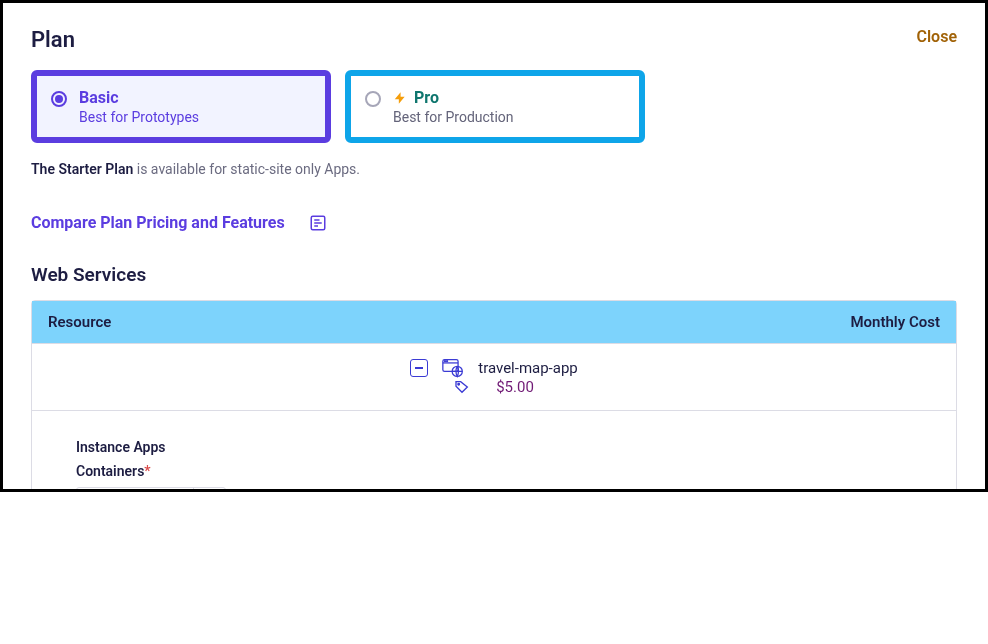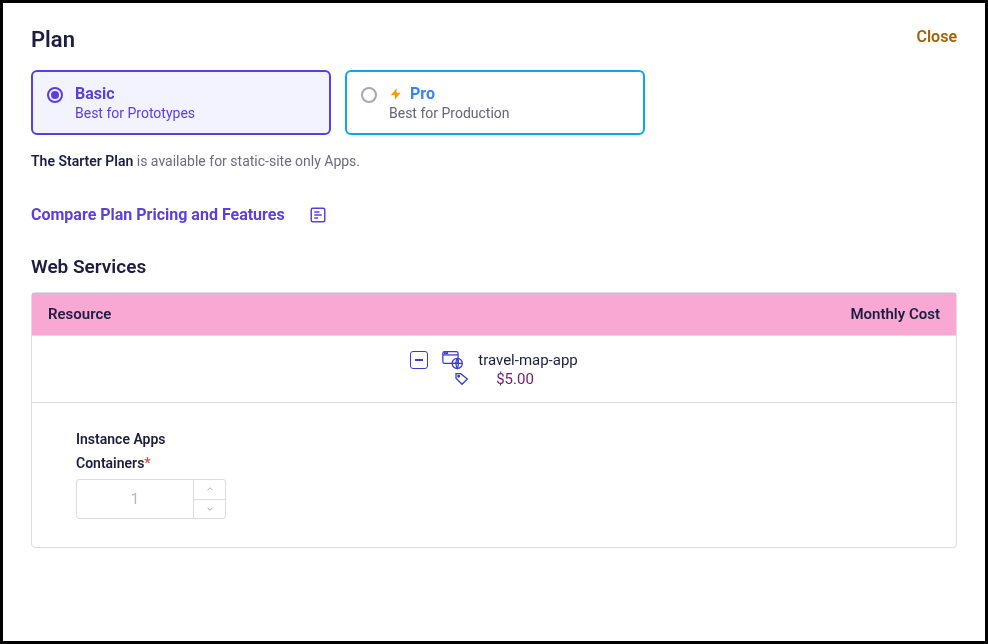--- a/index.html
+++ b/index.html
@@ -3,21 +3,21 @@
 <meta charset="utf-8">
 <style>
   * { box-sizing: border-box; margin: 0; padding: 0; }
   body {
     font-family: -apple-system, BlinkMacSystemFont, "Segoe UI", Roboto, Helvetica, Arial, sans-serif;
     background: #fff;
     color: #1f1f3d;
   }
   .frame {
     width: 988px;
-    height: 644px;
+    height: 492px;
     border: 3px solid #000;
     padding: 24px 28px;
     position: relative;
     overflow: hidden;
   }
   .header-row {
     display: flex;
     justify-content: space-between;
     align-items: flex-start;
     margin-bottom: 18px;
@@ -33,21 +33,21 @@
     color: #a16207;
     cursor: pointer;
   }
   .plan-cards {
     display: flex;
     gap: 14px;
     margin-bottom: 18px;
   }
   .plan-card {
     width: 300px;
-    border: 2px solid #0ea5e9;
+    border: 6px solid #0ea5e9;
     border-radius: 6px;
     padding: 12px 14px;
     display: flex;
     align-items: flex-start;
     gap: 12px;
     cursor: pointer;
     background: #fff;
   }
   .plan-card.selected {
     border-color: #5b3de0;
@@ -72,21 +72,21 @@
     background: #5b3de0;
   }
   .plan-name-row {
     display: flex;
     align-items: center;
     gap: 7px;
   }
   .plan-name {
     font-size: 16px;
     font-weight: 700;
-    color: #3b82f6;
+    color: #0f766e;
   }
   .plan-card.selected .plan-name { color: #5b3de0; }
   .plan-sub {
     font-size: 14px;
     color: #64647a;
     margin-top: 2px;
   }
   .plan-card.selected .plan-sub { color: #5b3de0; }
   .bolt-icon {
     width: 14px;
@@ -125,21 +125,21 @@
     margin-bottom: 14px;
   }
   .table {
     border: 1px solid #dcdce5;
     border-radius: 4px;
   }
   .thead {
     display: flex;
     justify-content: space-between;
     padding: 12px 16px;
-    background: #f9a8d4;
+    background: #7dd3fc;
     border-bottom: 1px solid #dcdce5;
     font-size: 15px;
     font-weight: 600;
     color: #1d1d42;
   }
   .trow {
     display: flex;
     justify-content: space-between;
     align-items: center;
     padding: 14px 16px;

